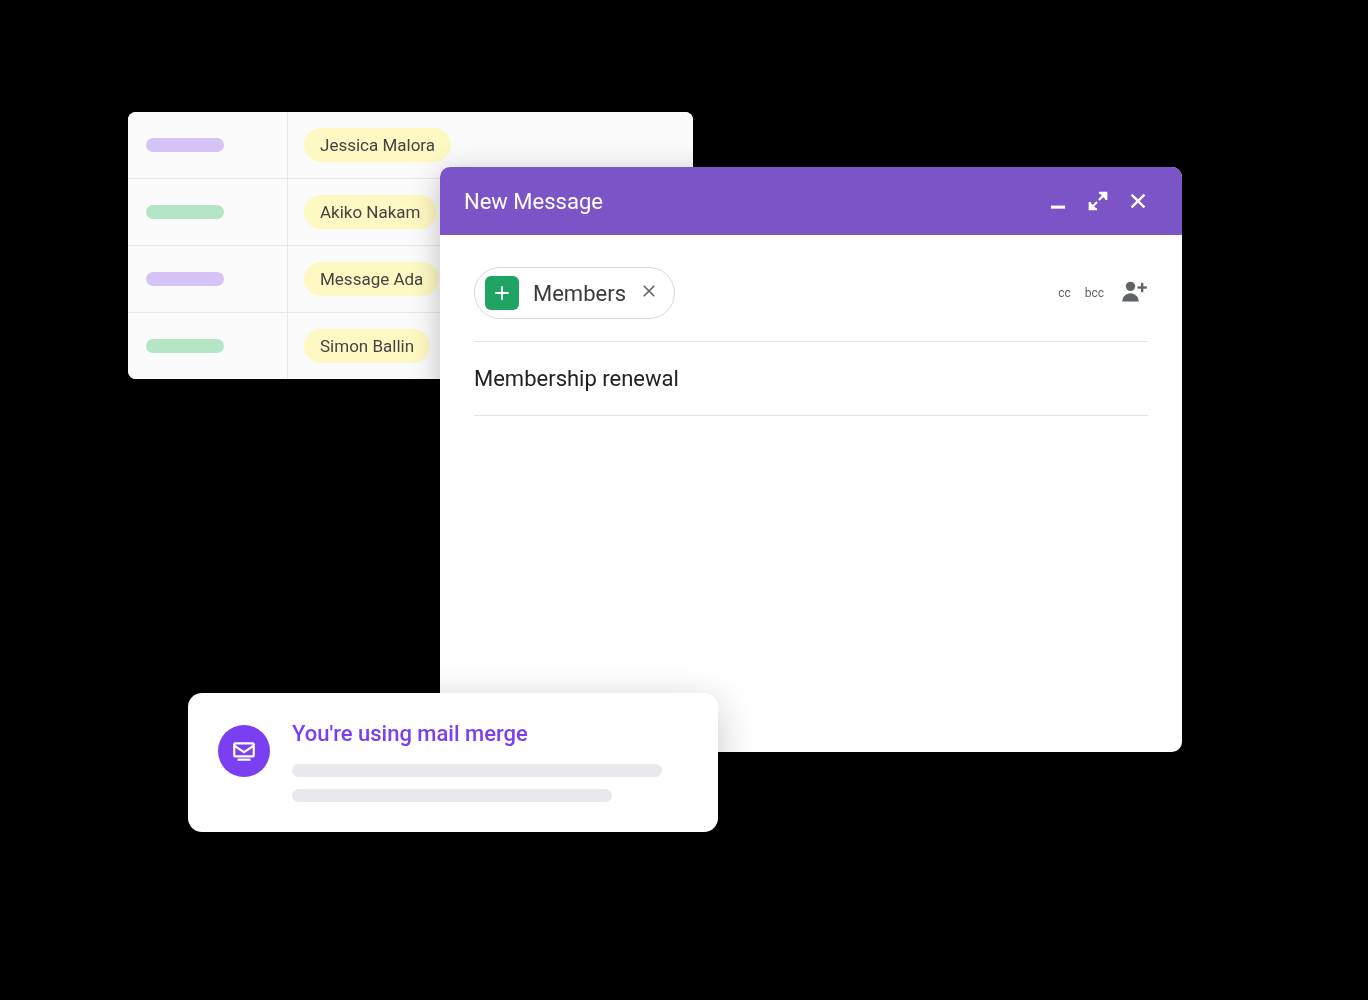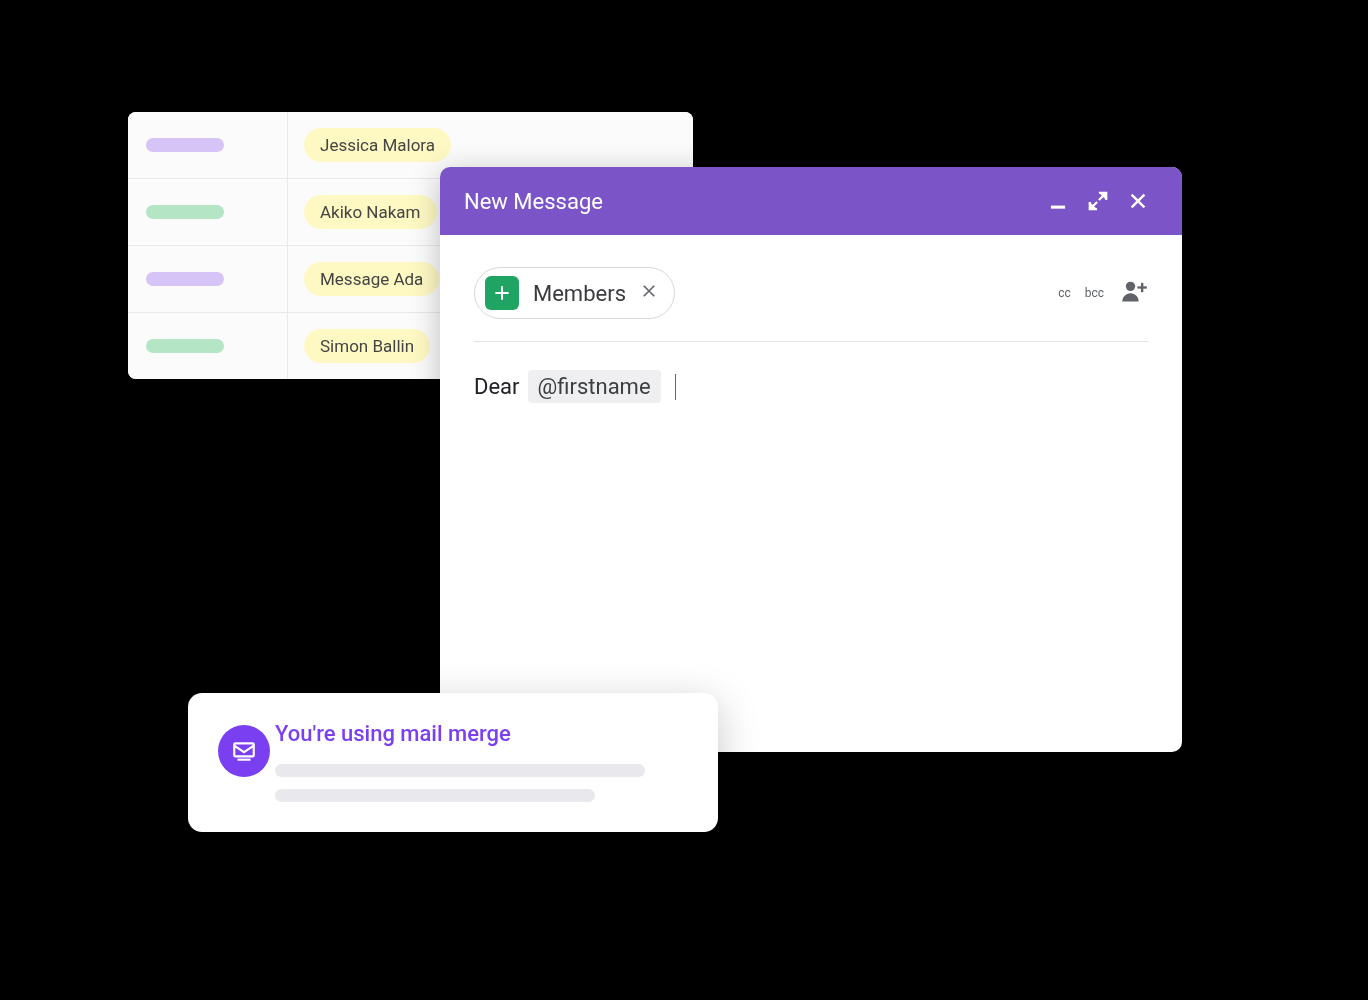--- a/index.html
+++ b/index.html
@@ -164,21 +164,21 @@
   .toast {
     position: absolute;
     top: 693px;
     left: 188px;
     width: 530px;
     background: #fff;
     border-radius: 14px;
     box-shadow: 0 10px 40px rgba(0,0,0,.22);
     padding: 28px 30px 30px 30px;
     display: flex;
-    gap: 5px;
+    gap: 22px;
   }
   .toast-icon {
     width: 52px; height: 52px;
     background: #7b3ff2;
     border-radius: 50%;
     display:flex; align-items:center; justify-content:center;
     flex-shrink: 0;
     margin-top: 4px;
   }
   .toast-icon svg { stroke:#fff; fill:none; stroke-width:2; }
@@ -280,26 +280,22 @@
       <span class="addperson">
         <svg width="28" height="28" viewBox="0 0 24 24">
           <circle cx="9" cy="8" r="4"></circle>
           <path d="M2 21c0-3.9 3.1-7 7-7s7 3.1 7 7H2z"></path>
           <rect x="18" y="5" width="2" height="8"></rect>
           <rect x="15" y="8" width="8" height="2"></rect>
         </svg>
       </span>
     </div>
 
-
-    <div class="body-row">
-      <span>Dear</span>
-      <span class="merge-tag">@firstname</span>
-      <span class="caret"></span>
-    </div>
+    <div class="subject-row">Membership renewal</div>
+
   </div>
 </div>
 
 <div class="toast">
   <div class="toast-icon">
     <svg width="26" height="26" viewBox="0 0 24 24">
       <rect x="3" y="5" width="18" height="12" rx="1"></rect>
       <path d="M3 7l9 6 9-6"></path>
       <path d="M6 20h12"></path>
     </svg>

